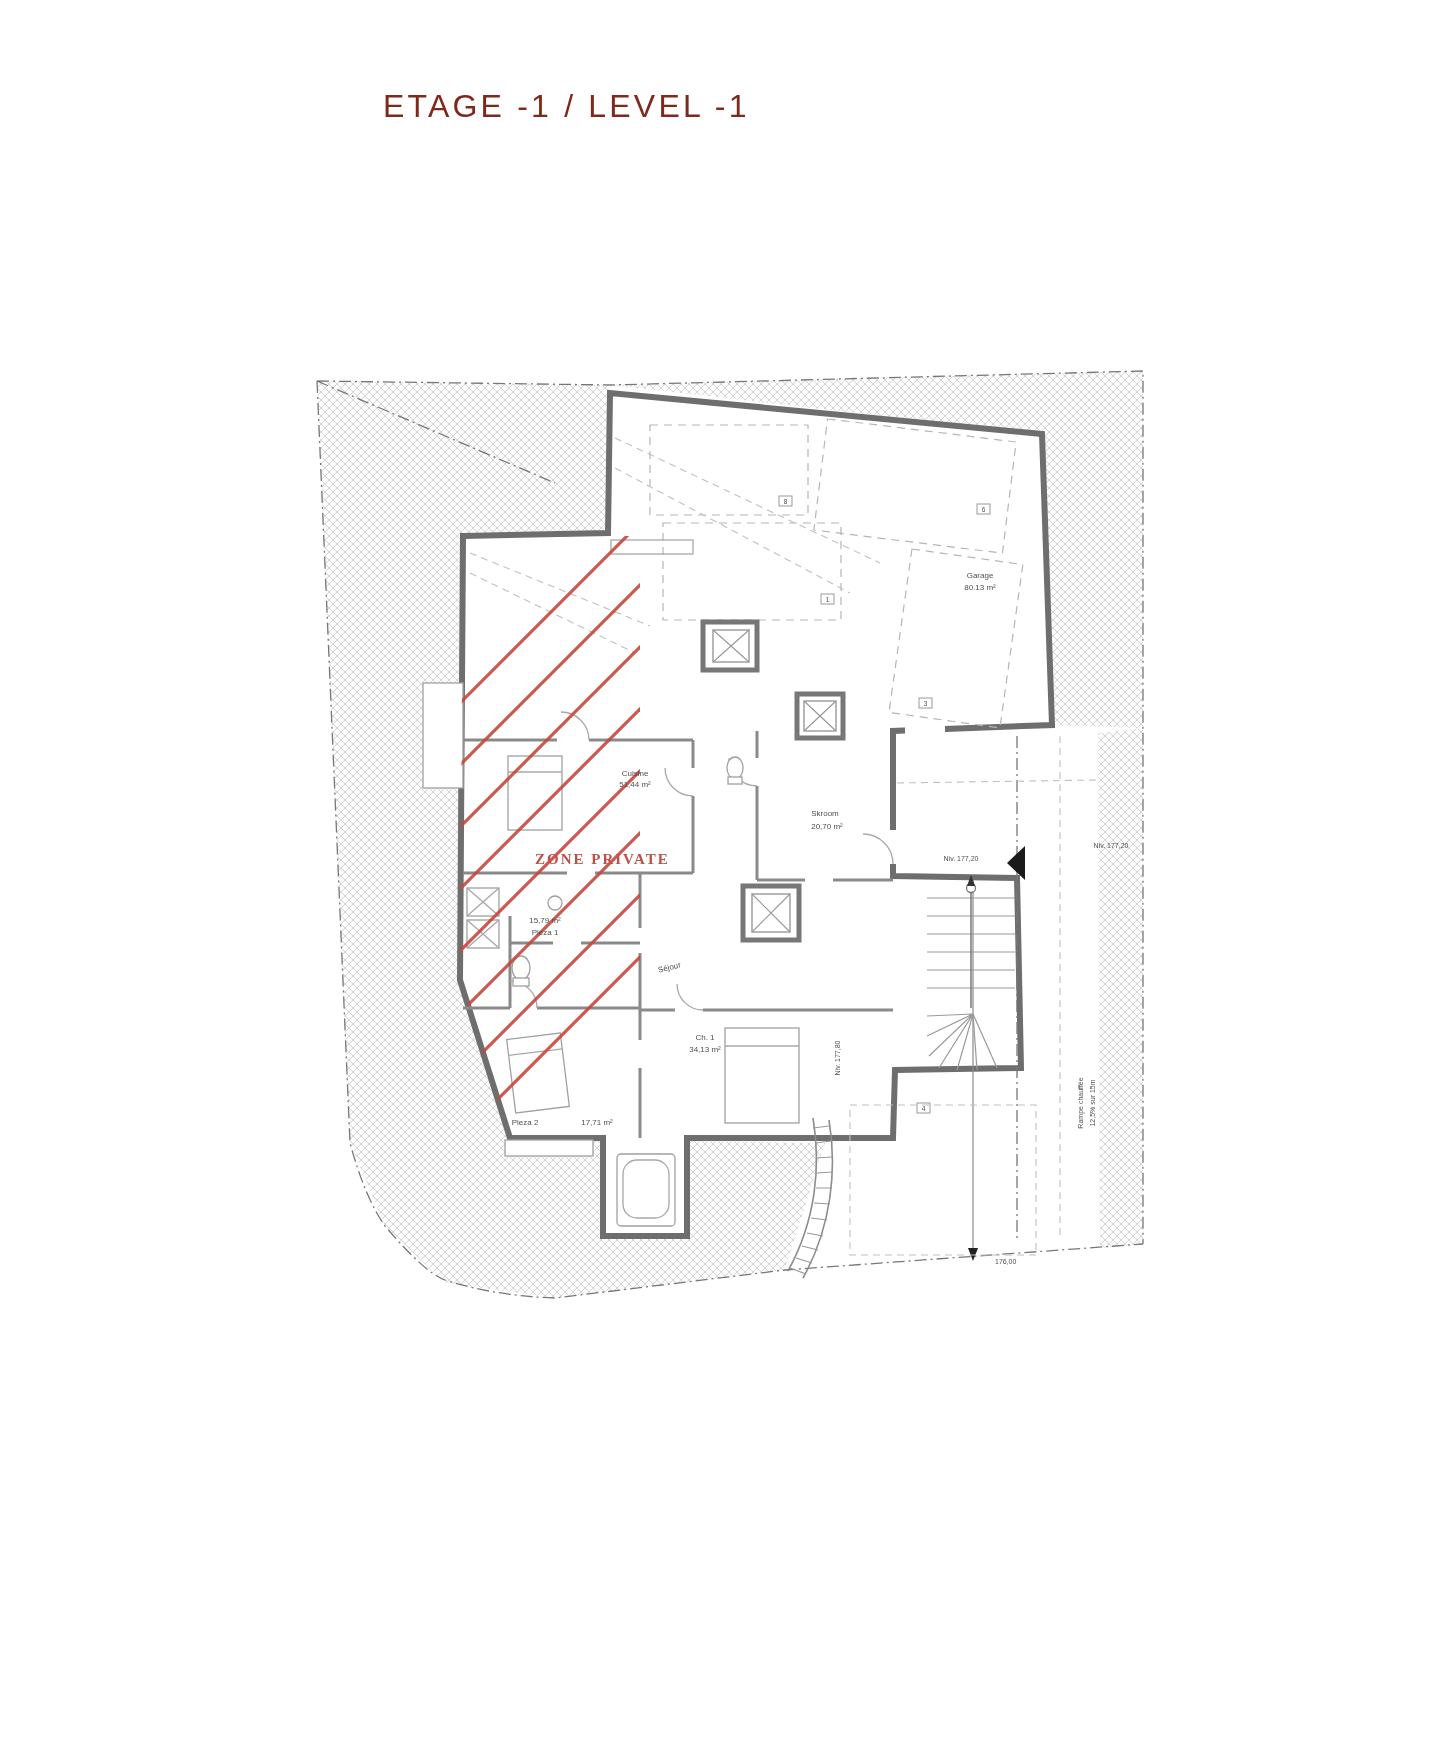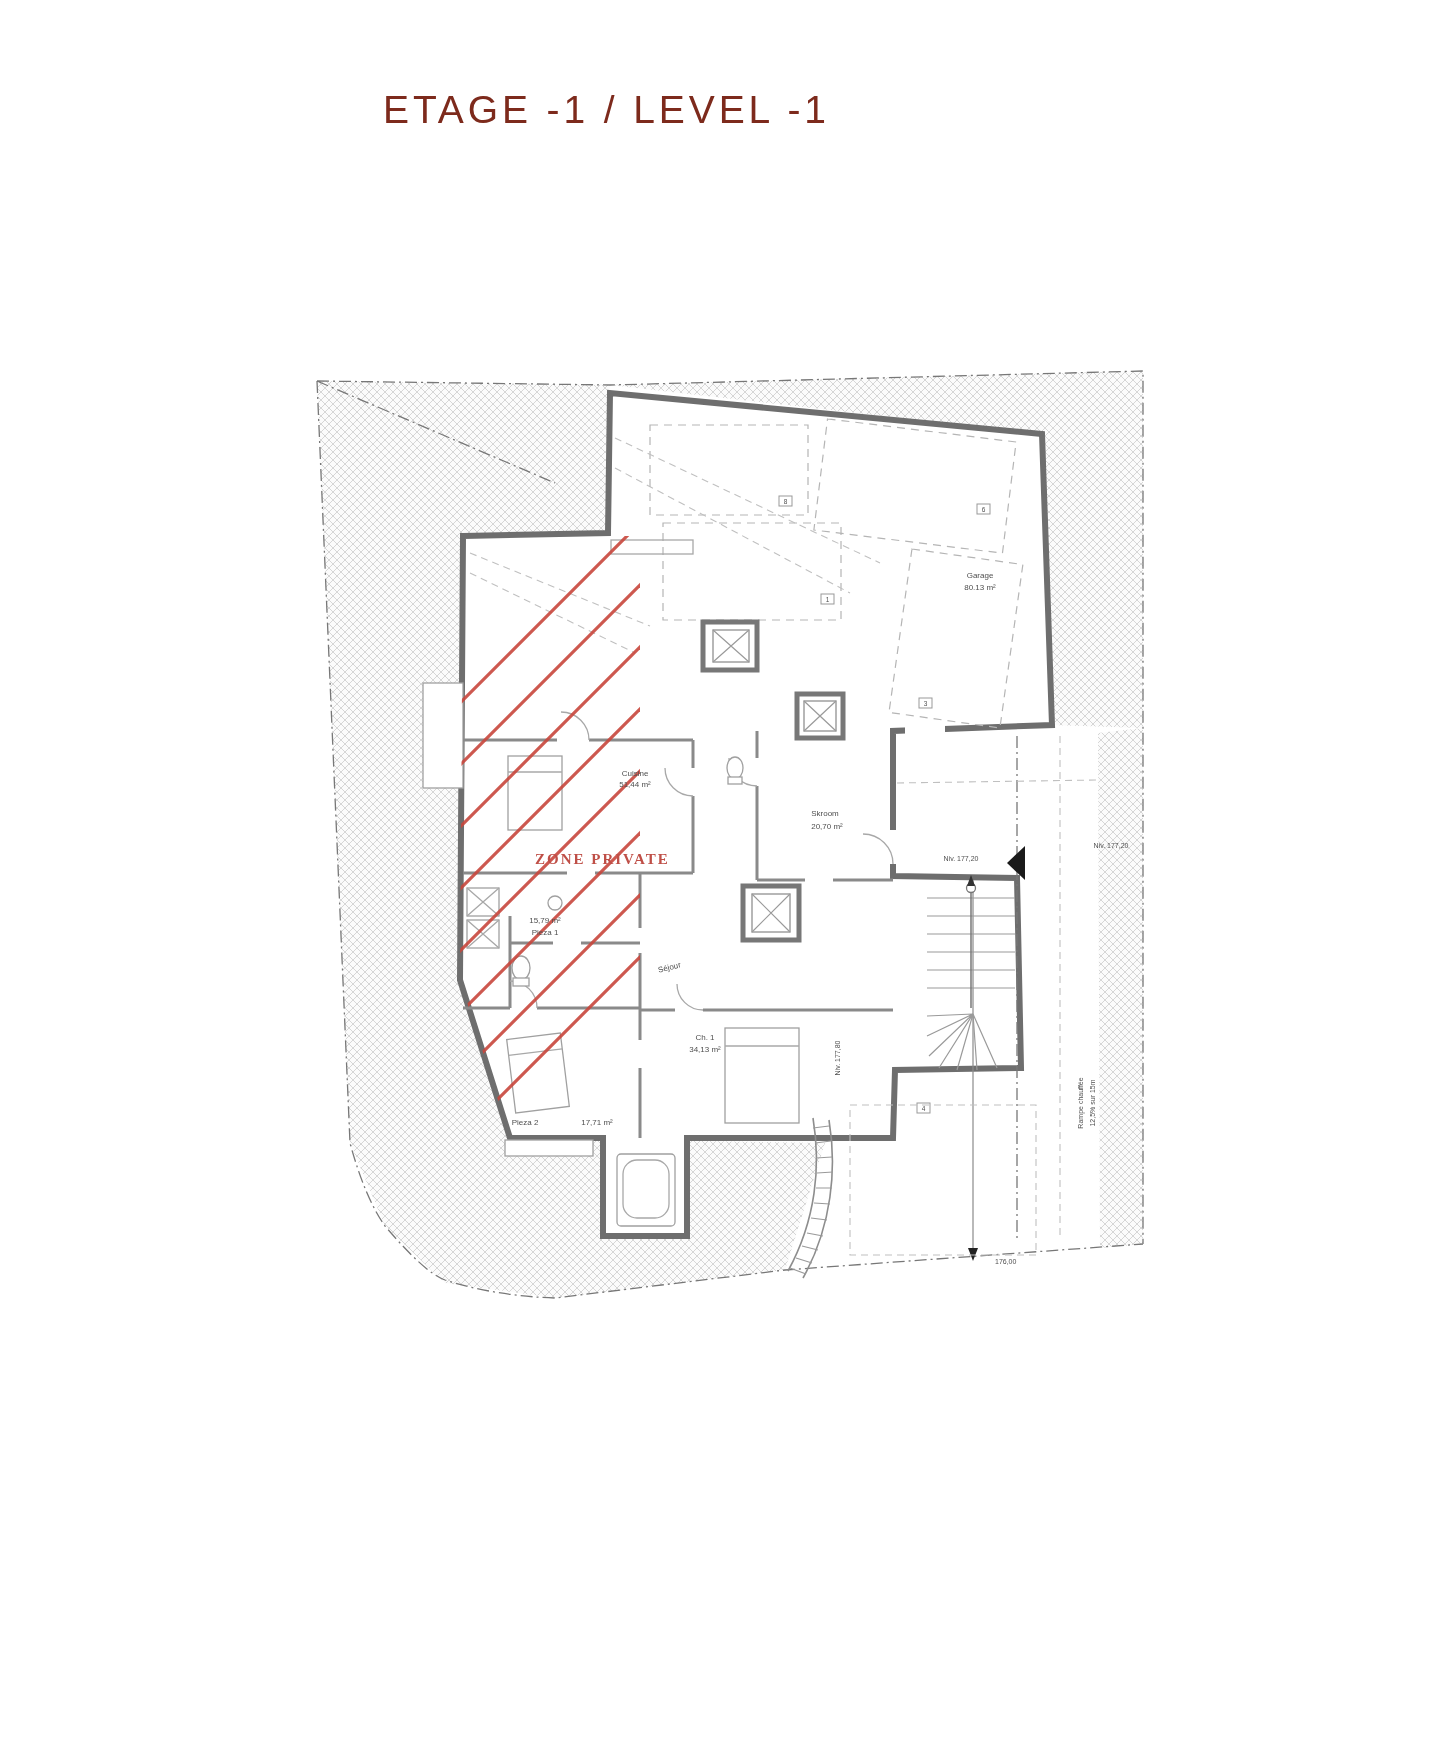--- a/index.html
+++ b/index.html
@@ -1,20 +1,20 @@
 <!DOCTYPE html>
 <html><head>
 <meta charset="utf-8">
 <style>
   html,body{margin:0;padding:0;background:#ffffff;}
   .page{position:relative;width:1440px;height:1759px;background:#fff;overflow:hidden;
         font-family:"Liberation Sans",sans-serif;}
   .title{position:absolute;left:383px;top:88px;width:700px;
          font-family:"Liberation Sans",sans-serif;
-         font-size:39px;font-weight:300;letter-spacing:0.10em;
+         font-size:32px;font-weight:300;letter-spacing:0.10em;
          color:#7d2a1c;white-space:nowrap;}
   .plan{position:absolute;left:305px;top:368px;width:850px;height:950px;text-align:right;}
   svg text{font-family:"Liberation Sans",sans-serif;fill:#4f4f4f;}
   .lbl{font-size:8px;}
   .lbl-sm{font-size:7px;}
   .zone-label{font-family:"Liberation Serif",serif;font-weight:bold;
               font-size:15px;letter-spacing:2px;fill:#bf4f47;}
   .wall{stroke:#6e6e6e;stroke-width:6;fill:#ffffff;stroke-linejoin:miter;}
   .partition{stroke:#8a8a8a;stroke-width:3;fill:none;}
   .thin{stroke:#a8a8a8;stroke-width:1.3;fill:none;}

